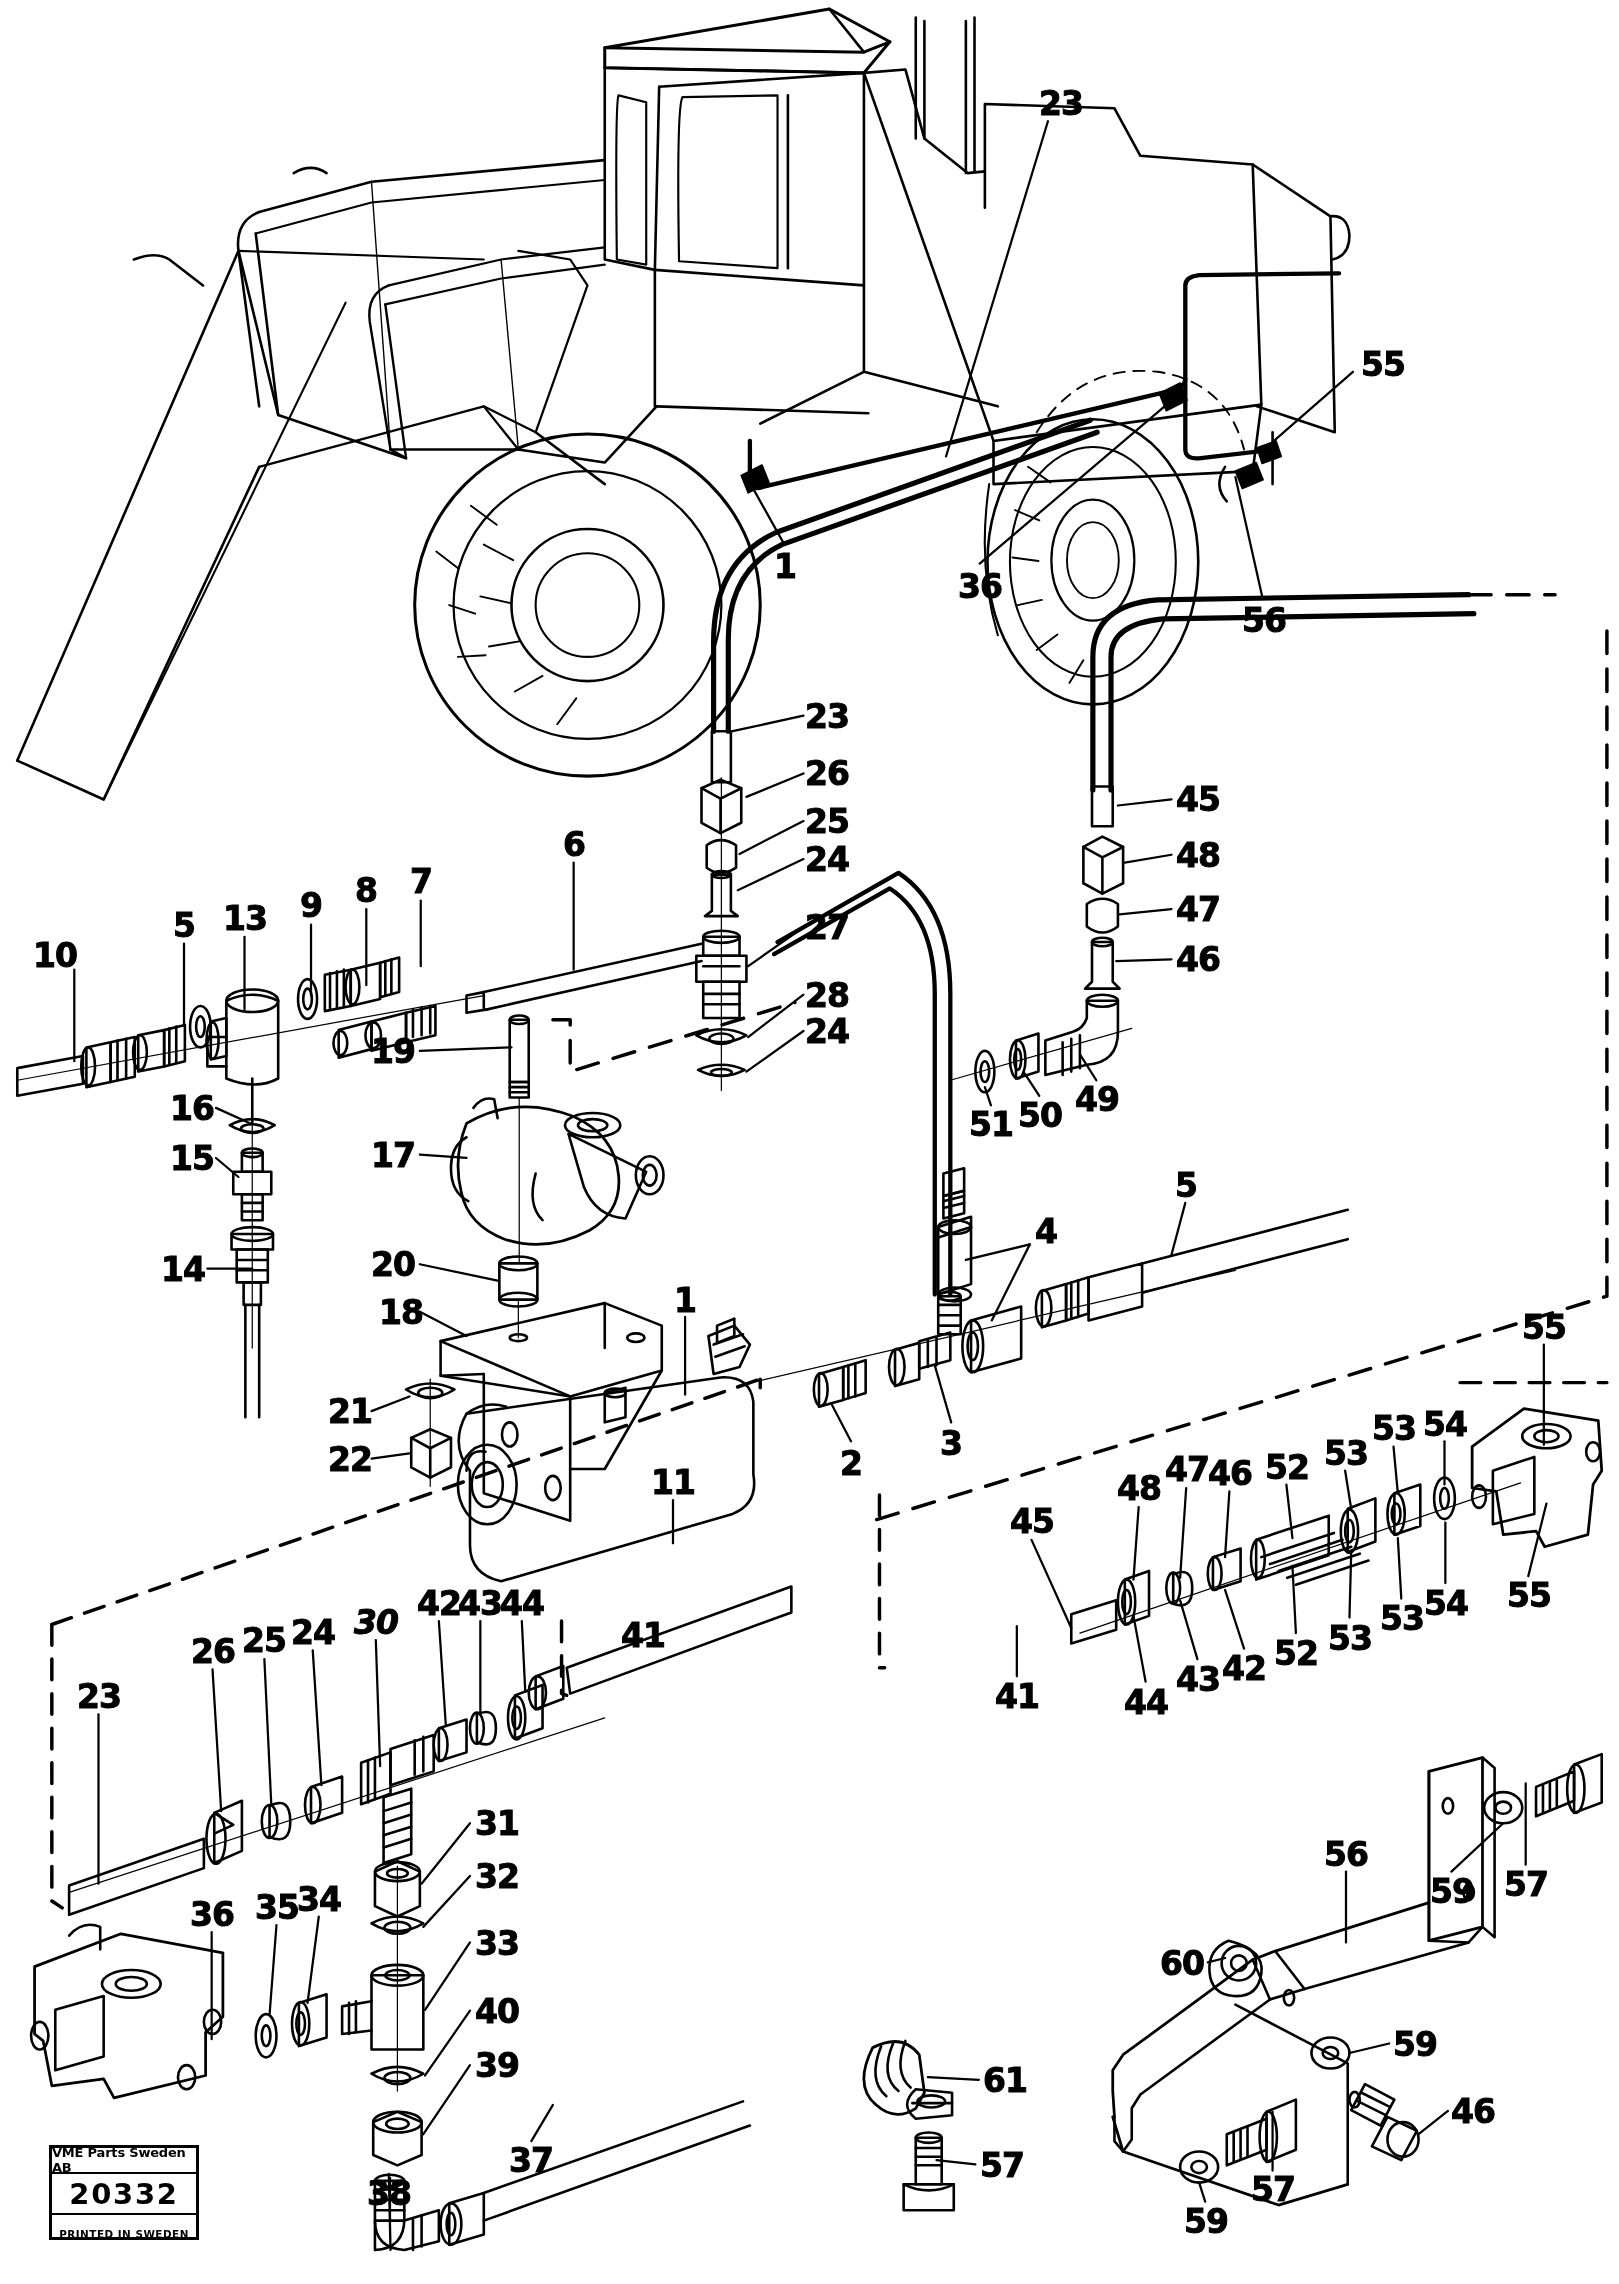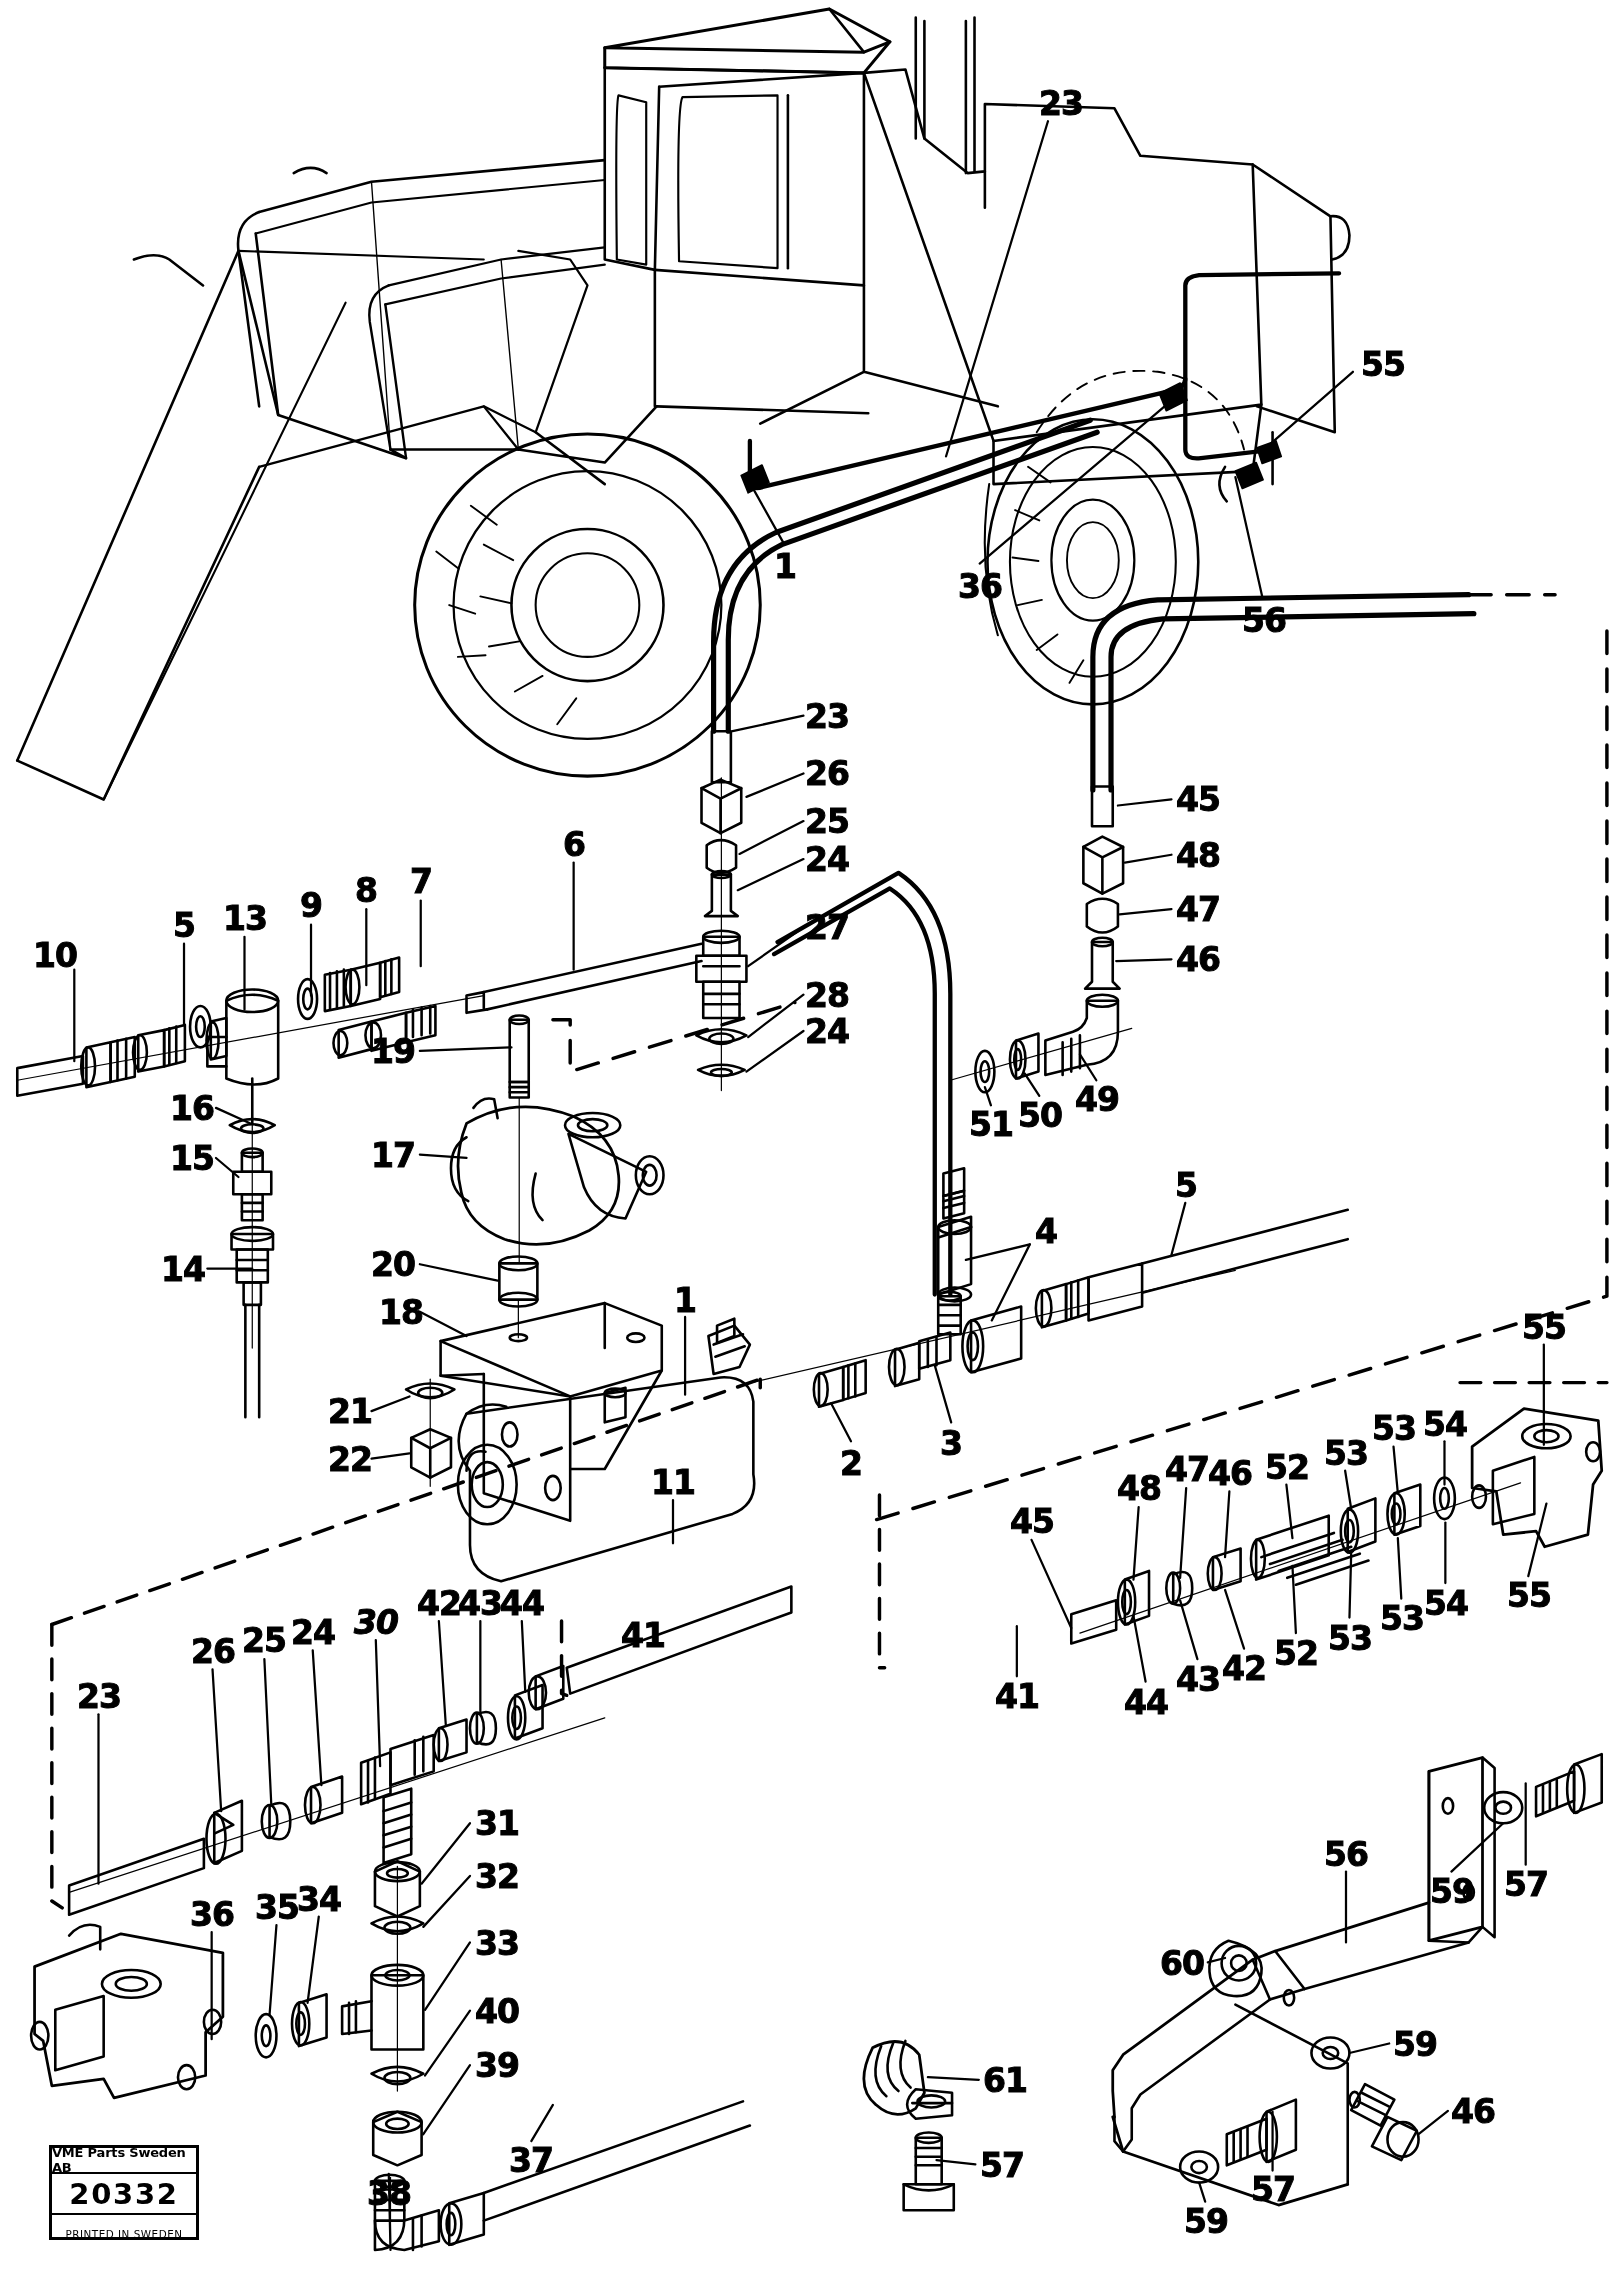--- a/index.html
+++ b/index.html
@@ -45,21 +45,21 @@
     height:41px;border-bottom:2.6px solid #000;
     display:flex;align-items:center;justify-content:center;
     font-family:"DejaVu Sans",sans-serif;
     font-weight:bold;font-size:29px;letter-spacing:1.7px;
     box-sizing:border-box;
   }
   #tb-bot{
     height:38px;
     display:flex;align-items:center;justify-content:center;
     font-family:"DejaVu Sans",sans-serif;
-    font-weight:normal;font-size:10.4px;letter-spacing:0.5px;
+    font-weight:bold;font-size:10.4px;letter-spacing:0.5px;
     box-sizing:border-box;
   }
 </style>
 </head>
 <body>
 
 <div id="sheet">
 
   <svg id="art" viewBox="0 0 1874 2643" xmlns="http://www.w3.org/2000/svg">
     <g fill="none" stroke="#000" stroke-linecap="round" stroke-linejoin="round">

